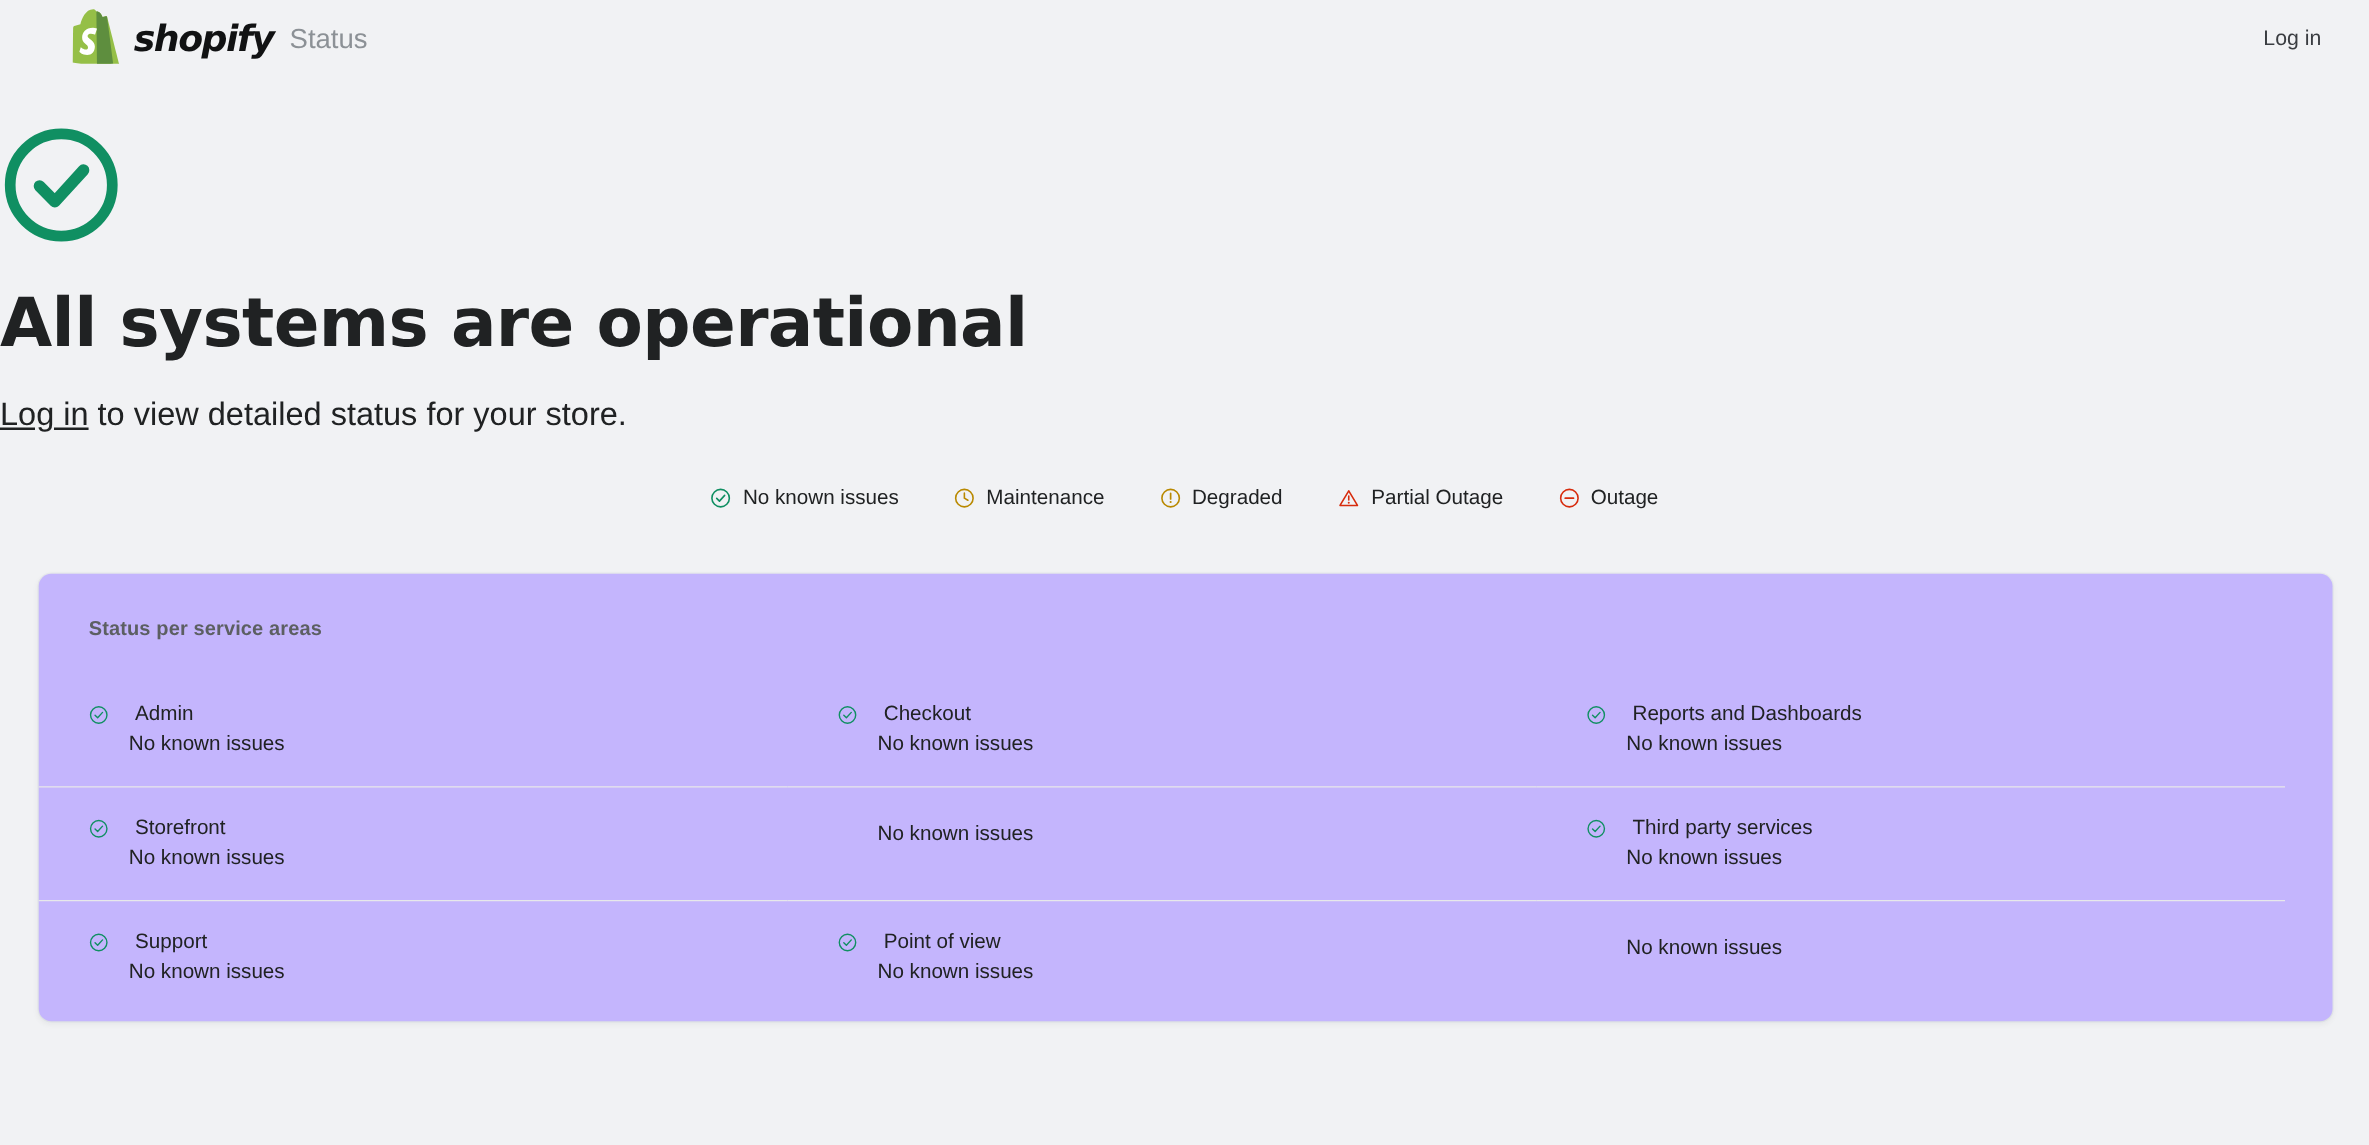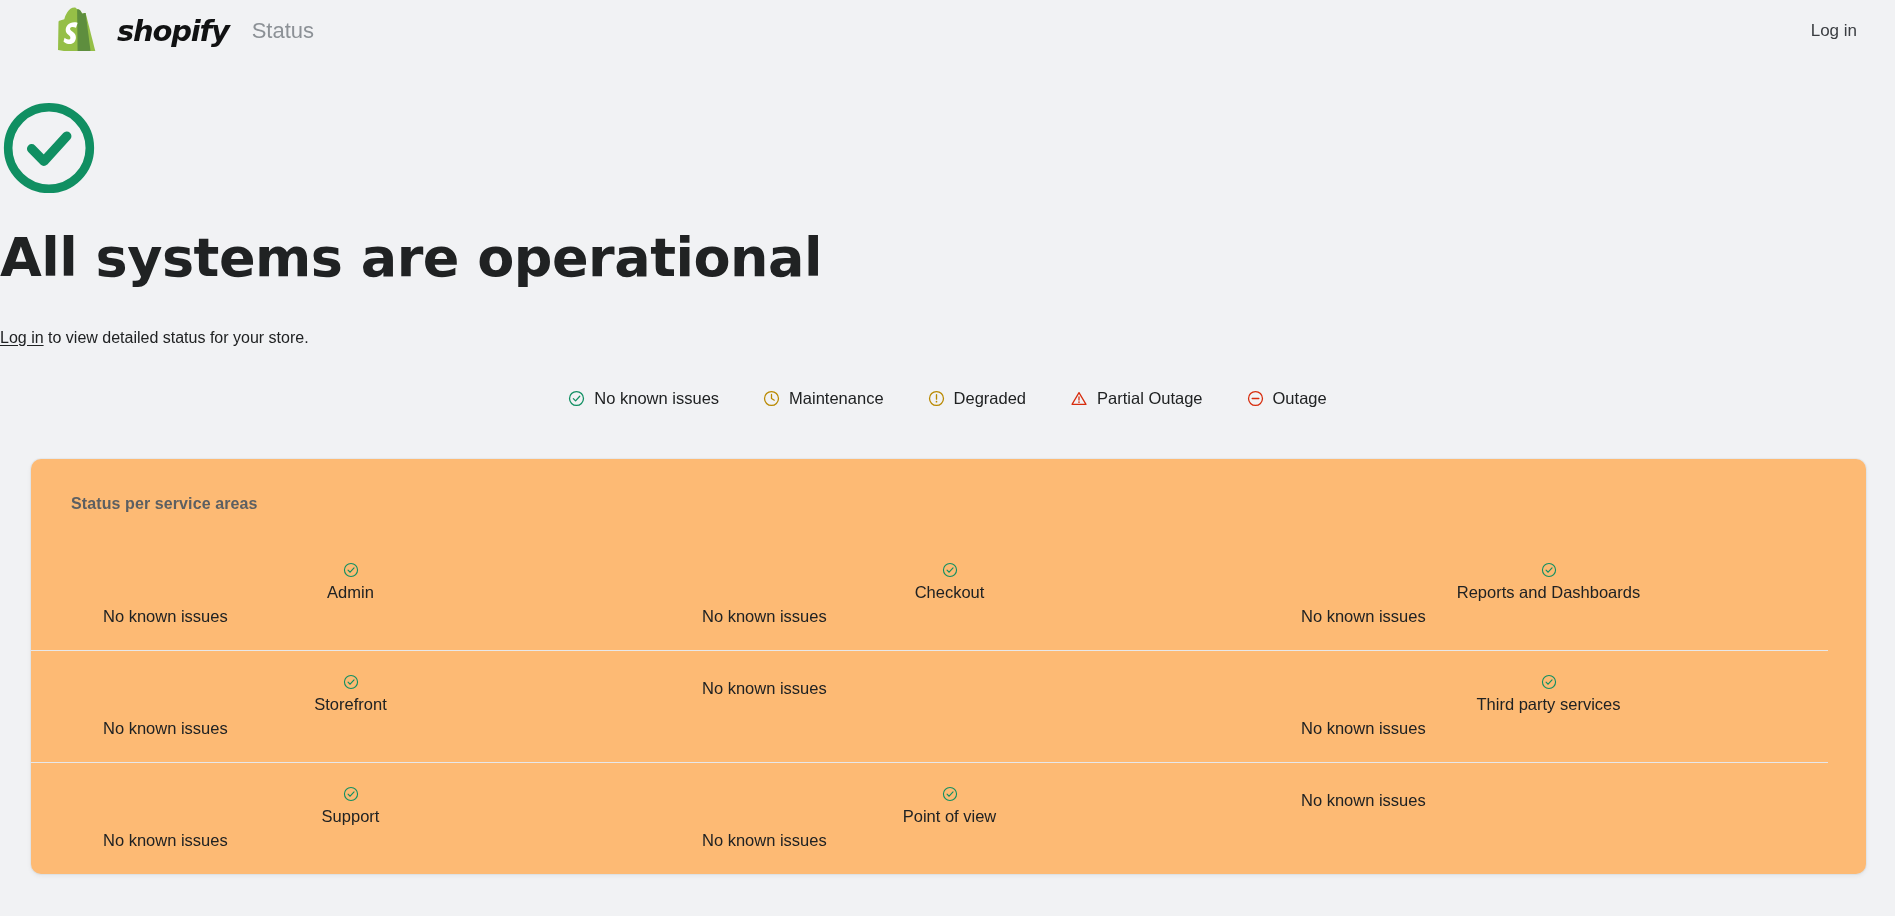--- a/index.html
+++ b/index.html
@@ -17,21 +17,21 @@
   .header {
     position: relative;
     height: 62px;
     padding: 0 38px 0 58px;
     display: flex;
     align-items: center;
   }
   .brand {
     display: flex;
     align-items: center;
-    gap: 21px;
+    gap: 11px;
     text-decoration: none;
   }
   .brand-logo { display: block; }
   .brand-wordmark {
     font-family: "DejaVu Sans", sans-serif;
     font-size: 29px;
     font-weight: 700;
     font-style: italic;
     letter-spacing: -1.2px;
     color: #111213;
@@ -60,22 +60,22 @@
   .hero-title {
     margin: 27px 0 0;
     font-family: "DejaVu Sans", sans-serif;
     font-size: 54px;
     font-weight: 700;
     letter-spacing: -0.5px;
     color: #202223;
     line-height: 1.1;
   }
   .hero-subtitle {
-    margin: 42px 0 0;
-    font-size: 16px;
+    margin: 28px 0 0;
+    font-size: 26px;
     color: #202223;
   }
   .hero-subtitle a {
     color: #202223;
     text-decoration: underline;
     text-underline-offset: 2px;
     cursor: pointer;
   }
 
   
@@ -92,21 +92,21 @@
     gap: 9px;
     font-size: 16.5px;
     color: #202223;
   }
   .legend-item svg { display: block; }
 
   
   .card {
     position: relative;
     margin: 51px 29px 0 31px;
-    background: #fdba74;
+    background: #c4b5fd;
     border-radius: 10px;
     box-shadow: 0 0 0 1px rgba(6,44,82,0.04), 0 2px 5px rgba(22,29,37,0.06);
     padding: 0 38px 0 0;
     min-height: 358px;
   }
   .card-title {
     font-size: 16px;
     font-weight: 700;
     color: #5c5f62;
     padding: 36px 0 0 40px;
@@ -118,22 +118,21 @@
     grid-template-columns: repeat(3, 1fr);
   }
   .svc {
     padding: 23px 0 24px 40px;
     border-bottom: 1px solid #e7e8ea;
   }
   .grid .svc:nth-last-child(-n+3) { border-bottom: none; }
   .svc-head {
     display: flex;
     align-items: center;
-    gap: 5px;
-    flex-direction: column;
+    gap: 21px;
   }
   .svc-head svg { display: block; flex: 0 0 auto; }
   .svc-name {
     font-size: 16.5px;
     color: #202223;
   }
   .svc-status {
     margin: 5px 0 0 32px;
     font-size: 16.5px;
     color: #202223;

